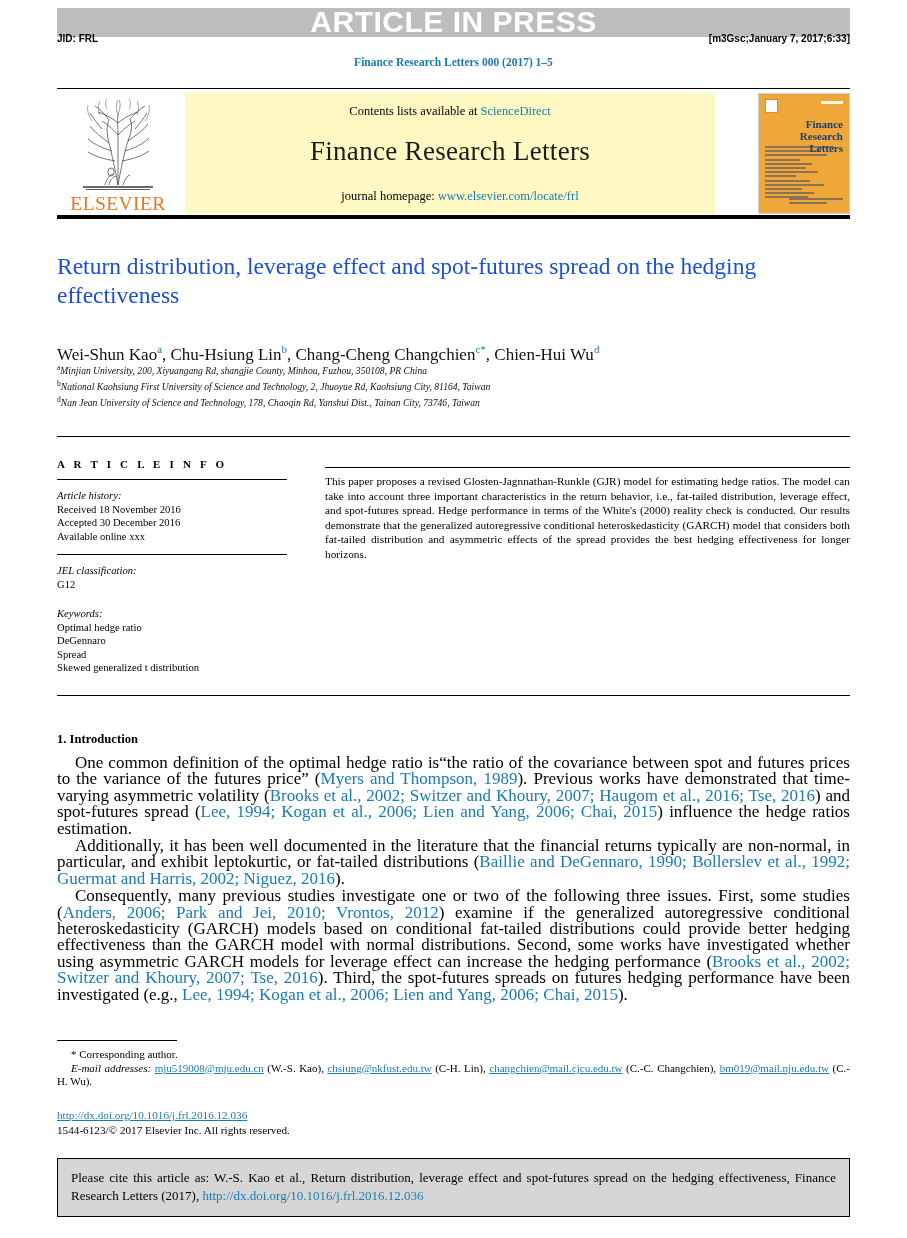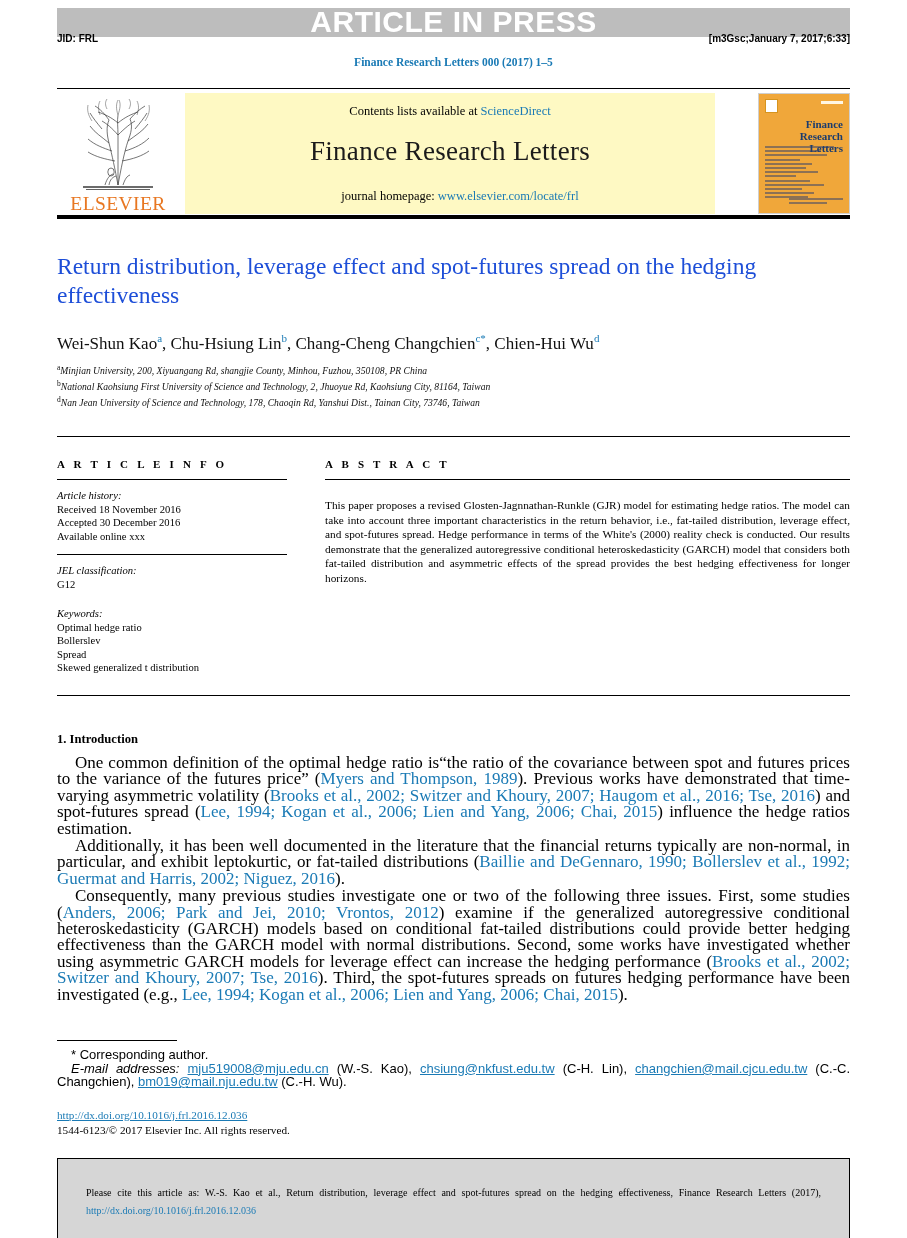--- a/index.html
+++ b/index.html
@@ -199,21 +199,21 @@
   }
   .paper-title {
     font-family: "Liberation Serif", serif;
     font-size: 23.5px;
     line-height: 29px;
     color: #1d4ed8;
     margin: 0;
     font-weight: normal;
   }
   .authors {
-    margin-top: 17px;
+    margin-top: 28px;
     font-family: "Liberation Serif", serif;
     font-size: 17px;
     color: #111;
     line-height: 22px;
   }
   .authors sup { color: #1a7ab5; font-size: 11px; }
   .authors .corr { color: #1a7ab5; }
 
   
   .affils {
@@ -278,21 +278,21 @@
     line-height: 13.5px;
     color: #000;
   }
   .info-group .lbl { font-style: italic; }
   .info-sep {
     height: 1px;
     background: #000;
     margin-top: 11px;
   }
   .abs-text {
-    margin-top: 18px;
+    margin-top: 6px;
     font-family: "Liberation Serif", serif;
     font-size: 11.3px;
     line-height: 14.6px;
     text-align: justify;
     color: #000;
   }
   .abs-copy {
     margin-top: 10px;
     text-align: right;
     font-family: "Liberation Serif", serif;
@@ -332,22 +332,22 @@
     top: 1040px;
     width: 793px;
   }
   .fn-rule {
     width: 120px;
     height: 1px;
     background: #000;
     margin-bottom: 7px;
   }
   .fn-line {
-    font-family: Liberation Sans, sans-serif;
-    font-size: 13px;
+    font-family: Liberation Serif, serif;
+    font-size: 11px;
     line-height: 13.6px;
     color: #000;
     text-align: justify;
   }
   .fn-line .lbl { font-style: italic; }
   .fn-indent { text-indent: 14px; }
   .fn-link { color: #1a7ab5; }
 
   .doi-block {
     position: absolute;
@@ -366,23 +366,23 @@
     position: absolute;
     left: 57px;
     top: 1158px;
     width: 793px;
     box-sizing: border-box;
     border: 1px solid #000;
     background: #d6d6d6;
     padding: 10px 13px 11px 13px;
   }
   .cite-box p {
-    margin: 15px;
-    font-family: "Liberation Serif", serif;
-    font-size: 10px;
+    margin: 0;
+    font-family: "Liberation Serif", serif;
+    font-size: 13px;
     line-height: 18px;
     text-align: justify;
     color: #000;
   }
   .cite-box a { color: #1a7ab5; text-decoration: none; }
 </style>
 </head>
 <body>
 
 <div class="page">
@@ -513,28 +513,27 @@
       <div>Available online xxx</div>
     </div>
     <div class="info-sep"></div>
     <div class="info-group">
       <div class="lbl">JEL classification:</div>
       <div>G12</div>
     </div>
     <div class="info-group" style="margin-top:16px">
       <div class="lbl">Keywords:</div>
       <div>Optimal hedge ratio</div>
-      <div>Bollerslev</div>
+      <div>DeGennaro</div>
       <div>Spread</div>
       <div>Skewed generalized t distribution</div>
     </div>
   </div>
 
   <div class="abs-col">
-    <div class="sec-head">A B S T R A C T</div>
     <div class="hr-thin"></div>
     <div class="abs-text">This paper proposes a revised Glosten-Jagnnathan-Runkle (GJR) model for estimating hedge ratios. The model can take into account three important characteristics in the return behavior, i.e., fat-tailed distribution, leverage effect, and spot-futures spread. Hedge performance in terms of the White's (2000) reality check is conducted. Our results demonstrate that the generalized autoregressive conditional heteroskedasticity (GARCH) model that considers both fat-tailed distribution and asymmetric effects of the spread provides the best hedging effectiveness for longer horizons.</div>
   </div>
 
   <div class="body-col">
     <h2 class="body-head">1. Introduction</h2>
     <div id="body-paragraphs">
         <p class="body-p"><span>One common definition of the optimal hedge ratio is“the ratio of the covariance between spot and futures prices to the variance of the futures price” (</span><span class="cite">Myers and Thompson, 1989</span><span>). Previous works have demonstrated that time-varying asymmetric volatility (</span><span class="cite">Brooks et al., 2002; Switzer and Khoury, 2007; Haugom et al., 2016; Tse, 2016</span><span>) and spot-futures spread (</span><span class="cite">Lee, 1994; Kogan et al., 2006; Lien and Yang, 2006; Chai, 2015</span><span>) influence the hedge ratios estimation.</span></p>
         <p class="body-p"><span>Additionally, it has been well documented in the literature that the financial returns typically are non-normal, in particular, and exhibit leptokurtic, or fat-tailed distributions (</span><span class="cite">Baillie and DeGennaro, 1990; Bollerslev et al., 1992; Guermat and Harris, 2002; Niguez, 2016</span><span>).</span></p>
         <p class="body-p"><span>Consequently, many previous studies investigate one or two of the following three issues. First, some studies (</span><span class="cite">Anders, 2006; Park and Jei, 2010; Vrontos, 2012</span><span>) examine if the generalized autoregressive conditional heteroskedasticity (GARCH) models based on conditional fat-tailed distributions could provide better hedging effectiveness than the GARCH model with normal distributions. Second, some works have investigated whether using asymmetric GARCH models for leverage effect can increase the hedging performance (</span><span class="cite">Brooks et al., 2002; Switzer and Khoury, 2007; Tse, 2016</span><span>). Third, the spot-futures spreads on futures hedging performance have been investigated (e.g., </span><span class="cite">Lee, 1994; Kogan et al., 2006; Lien and Yang, 2006; Chai, 2015</span><span>).</span></p>

